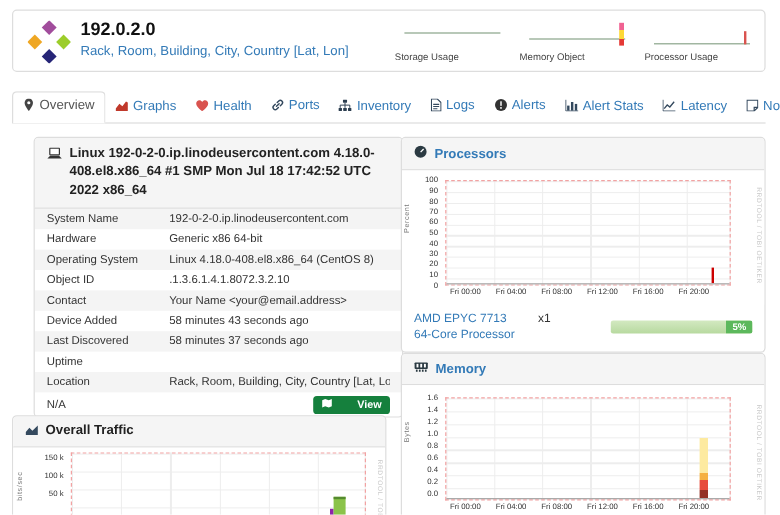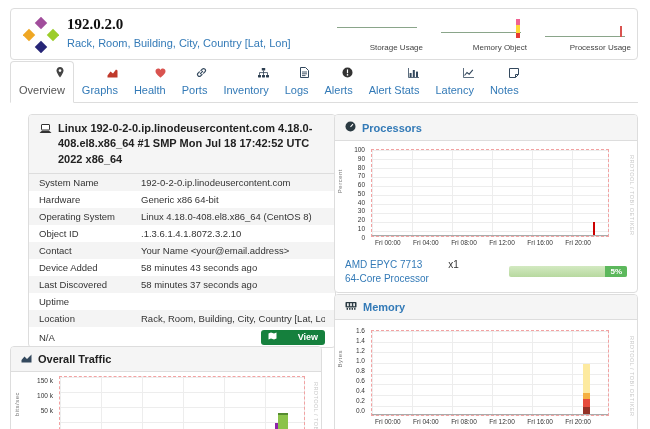--- a/index.html
+++ b/index.html
@@ -4,36 +4,36 @@
 <style>
   * { margin:0; padding:0; box-sizing:border-box; }
   body { background:#fff; font-family:"Liberation Sans", sans-serif; }
   .page { position:relative; width:650px; height:429px; background:#fff; overflow:hidden; }
 
   
   .header-panel { position:absolute; left:10px; top:8px; width:628px; height:52px;
     border:1px solid #ddd; border-radius:4px; background:#fff; }
   .logo { position:absolute; left:12px; top:8px; }
   .title-block { position:absolute; left:56px; top:7px; }
-  .device-title { font-size:15px; font-weight:bold; color:#111;font-family:Liberation Serif, serif; }
+  .device-title { font-size:15px; font-weight:bold; color:#111; }
   .device-location { font-size:11px; color:#337ab7; margin-top:4px; cursor:pointer; }
   .minis { position:absolute; right:6px; top:5px; display:flex; gap:10px; }
-  .mini { width:94px; display:flex; flex-direction:column; align-items:flex-end; }
+  .mini { width:94px; display:flex; flex-direction:column; align-items:flex-start; }
   .mini-spark { width:100%; height:28px; position:relative; cursor:pointer; }
   .mini-label { font-size:8px; color:#444; margin-top:1px; white-space:nowrap; }
   .spark-line { position:absolute; left:8%; right:6%; height:1px; background:#8aa58a; }
   .mem-bar { position:absolute; right:7px; top:5px; width:4px; height:19px;
     background:linear-gradient(to bottom,#f06292 0 30%,#fdd835 30% 72%,#e53935 72% 100%); }
   .proc-spike-mini { position:absolute; right:9px; bottom:5px; width:2px; height:11px; background:#d9534f; }
 
   
   .tabs-bar { position:absolute; left:10px; top:74px; width:628px; height:29px;
     border-bottom:1px solid #ddd; display:flex; align-items:flex-end; }
-  .tab { display:flex; align-items:flex-end; gap:4px; padding:5px 8px 6px; font-size:11px;
-    color:#337ab7; cursor:pointer; white-space:nowrap;flex-direction:column; }
+  .tab { display:flex; align-items:flex-start; gap:4px; padding:5px 8px 6px; font-size:11px;
+    color:#337ab7; cursor:pointer; white-space:nowrap; }
   .tab.active { background:#fff; border:1px solid #ddd; border-bottom-color:#fff;
     border-radius:4px 4px 0 0; margin-bottom:-1px; color:#555; }
   .tab svg { flex:0 0 auto; }
 
   
   .card { position:absolute; border:1px solid #ddd; border-radius:4px; background:#fff; overflow:hidden; }
   .card-header { background:#f5f5f5; border-bottom:1px solid #ddd; padding:6px 10px;
     font-size:11px; font-weight:bold; color:#222; display:flex; align-items:flex-start; gap:6px; }
   .card-header.link-title { color:#337ab7; align-items:flex-end; cursor:pointer; }
 

